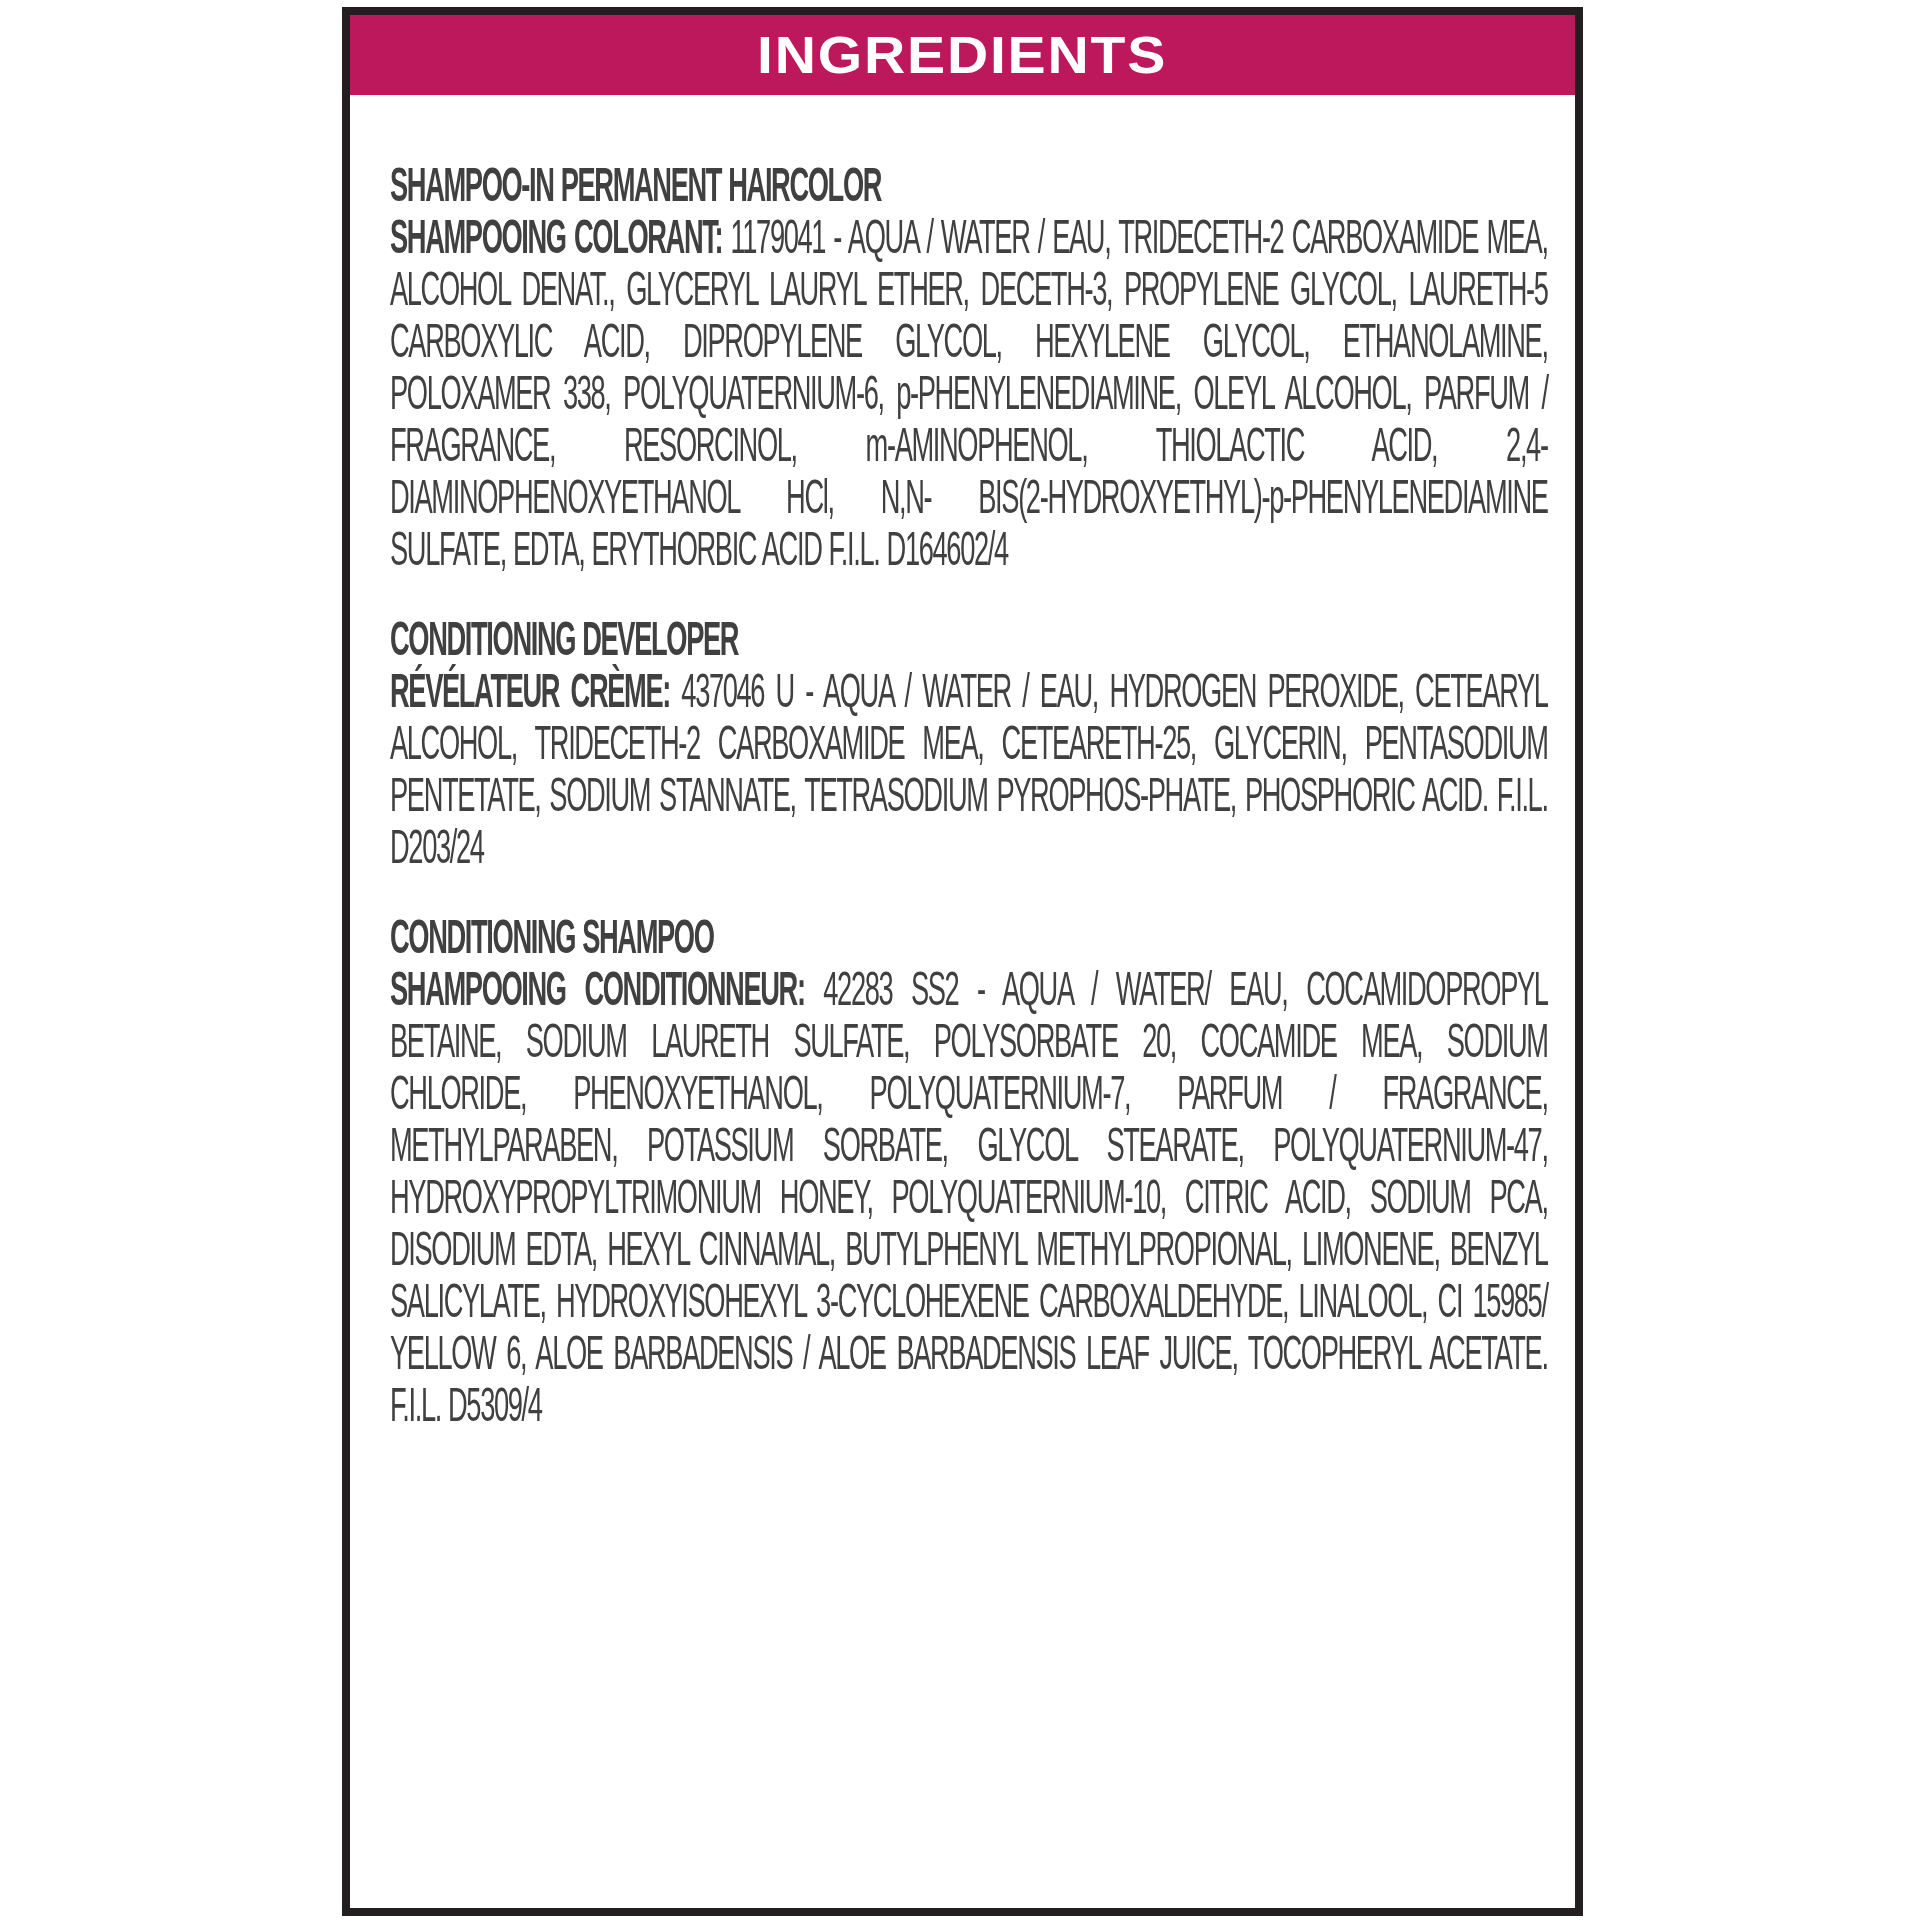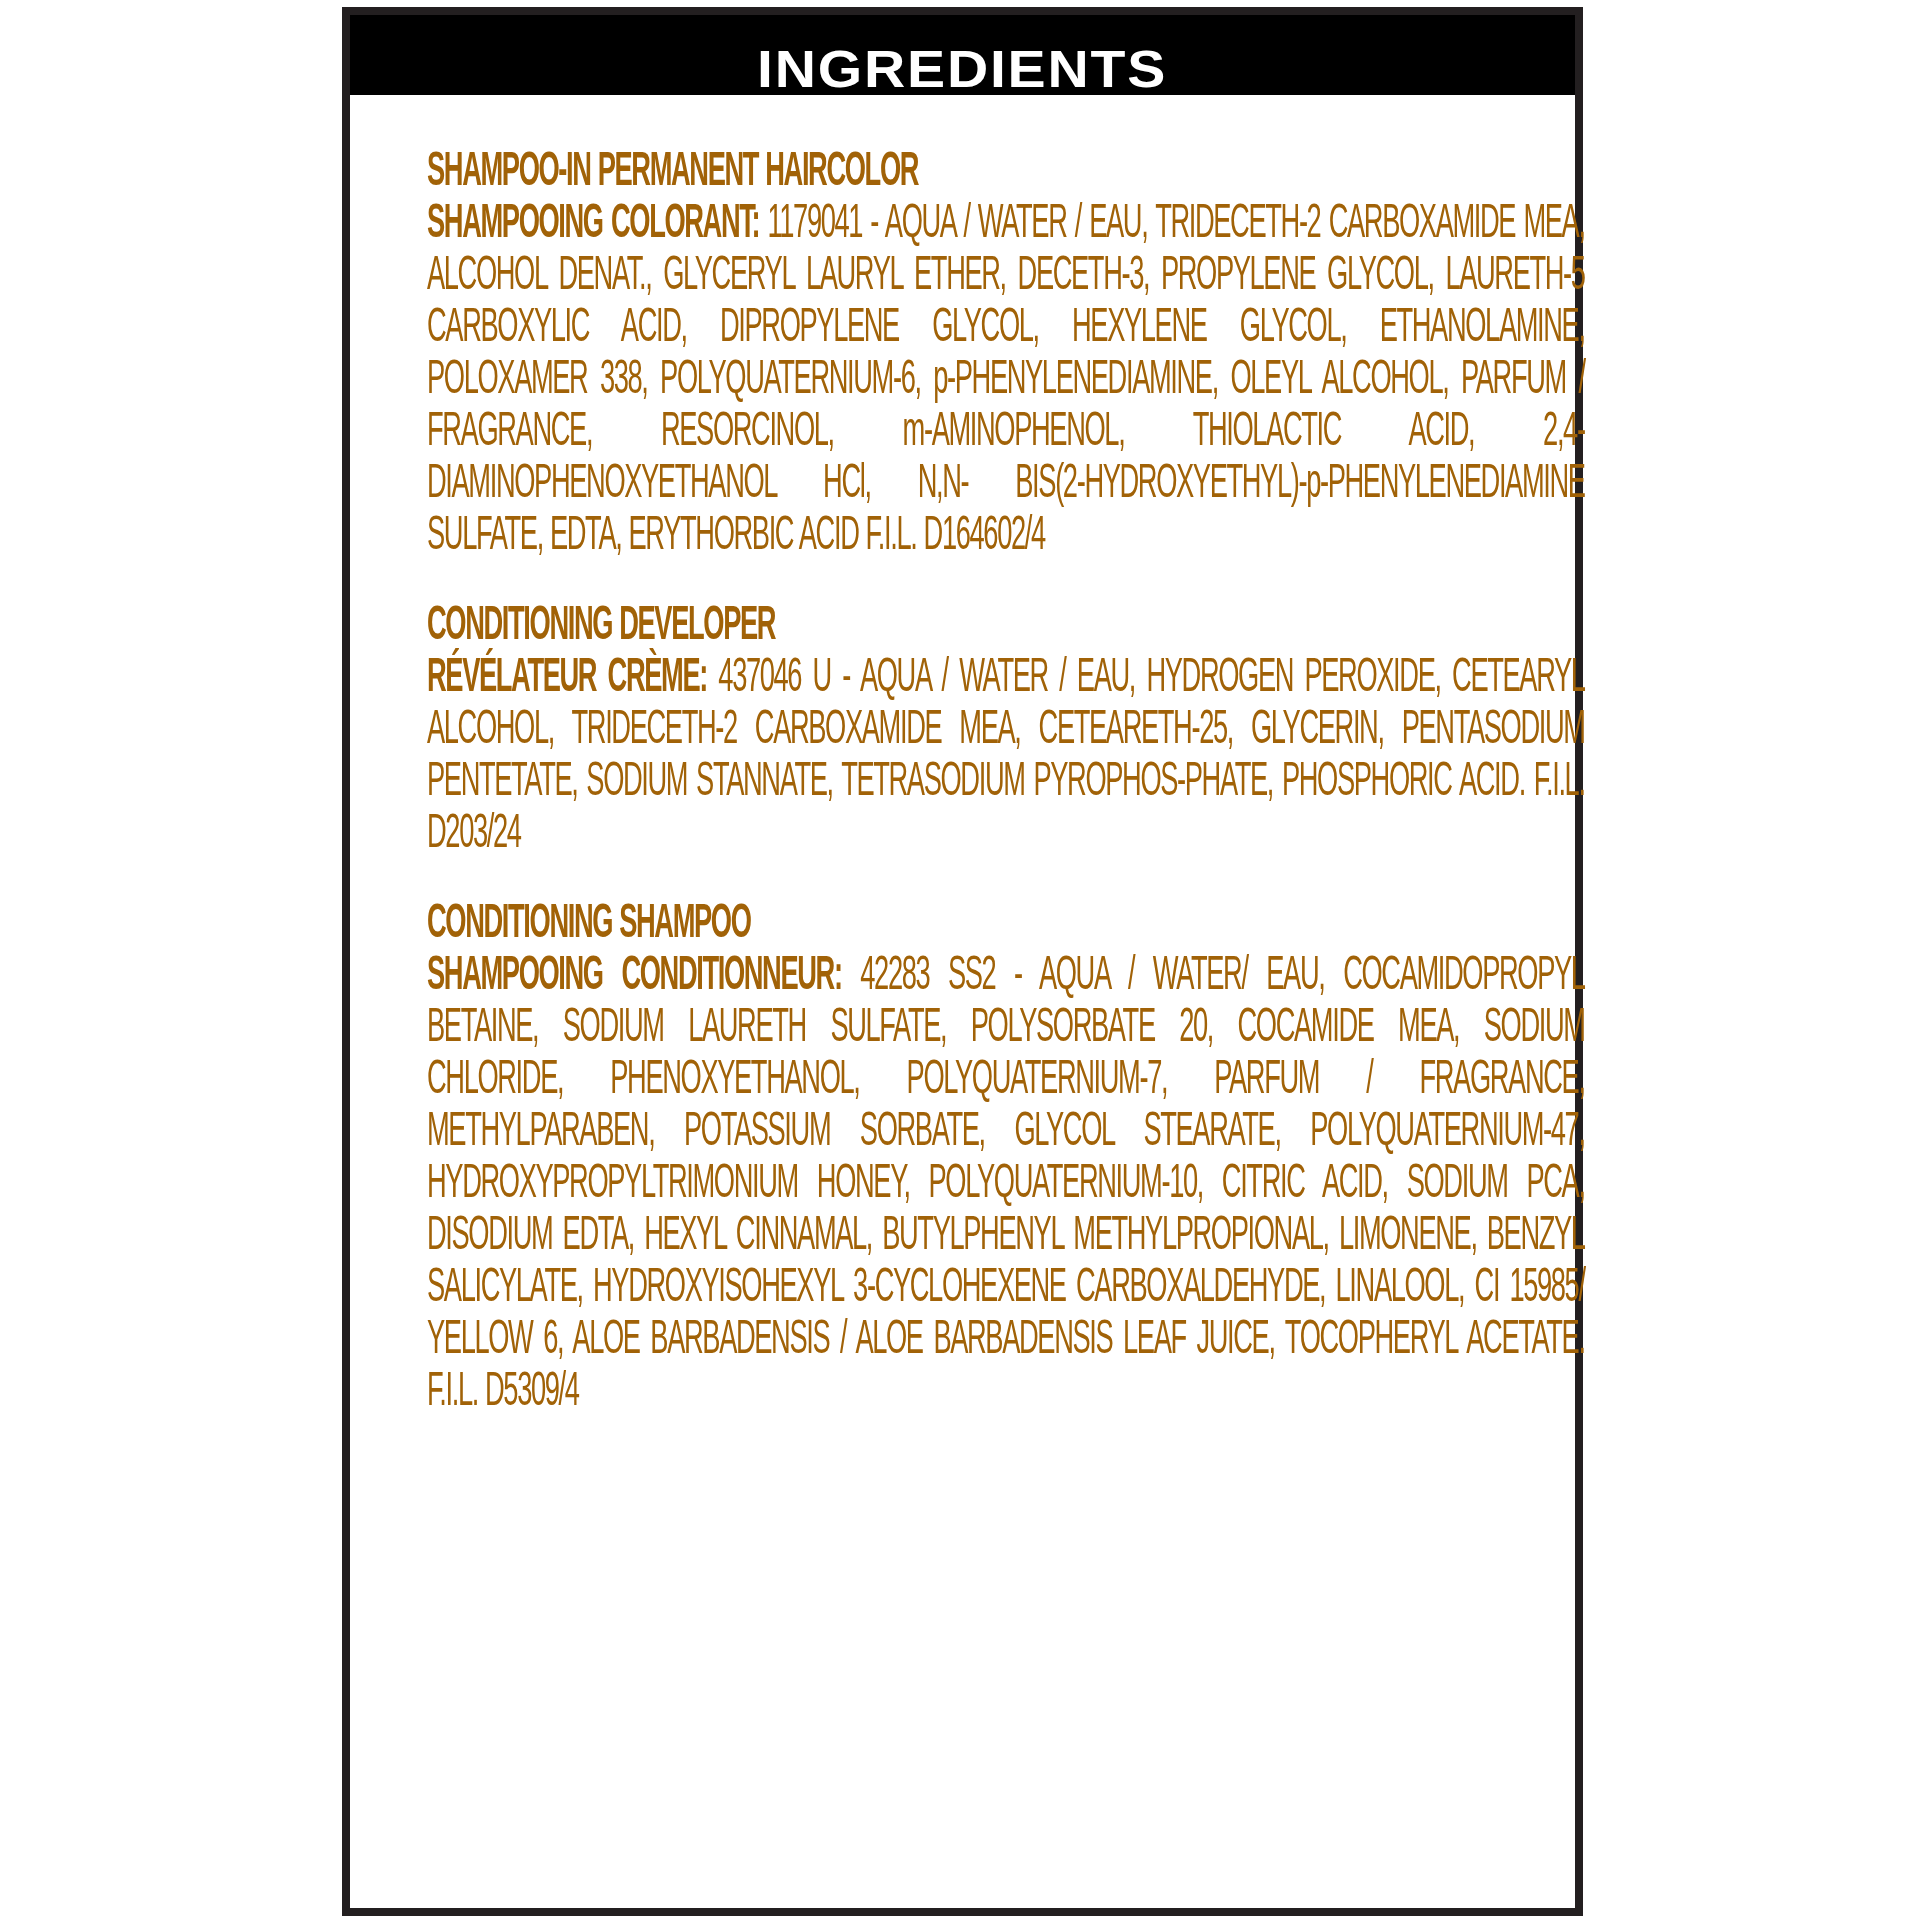--- a/index.html
+++ b/index.html
@@ -22,42 +22,41 @@
     box-sizing: border-box;
     border: 8px solid #231f20;
     background: #ffffff;
   }
   .header {
     position: absolute;
     left: 0;
     top: 0;
     right: 0;
     height: 80px;
-    background: #000000;
+    background: #be185d;
     display: flex;
-    align-items: flex-end;
+    align-items: center;
     justify-content: center;
   }
   .header-title {
     color: #ffffff;
     font-family: "Liberation Sans", sans-serif;
     font-weight: bold;
     font-size: 51px;
     letter-spacing: 1.6px;
     transform: scaleX(1.12);
     line-height: 1;
   }
   .content {
     position: absolute;
     left: 40px;
-    top: 128px;
+    top: 144px;
     width: 1158px;
     font-family: "Liberation Sans", sans-serif;
-    color: #a16207;
-    margin-left: 37px;
+    color: #404040;
   }
   .section {
     margin-bottom: 38px;
   }
   .body-text {
     font-size: 48px;
     line-height: 52px;
     text-align: justify;
     text-align-last: left;
     transform-origin: left top;

